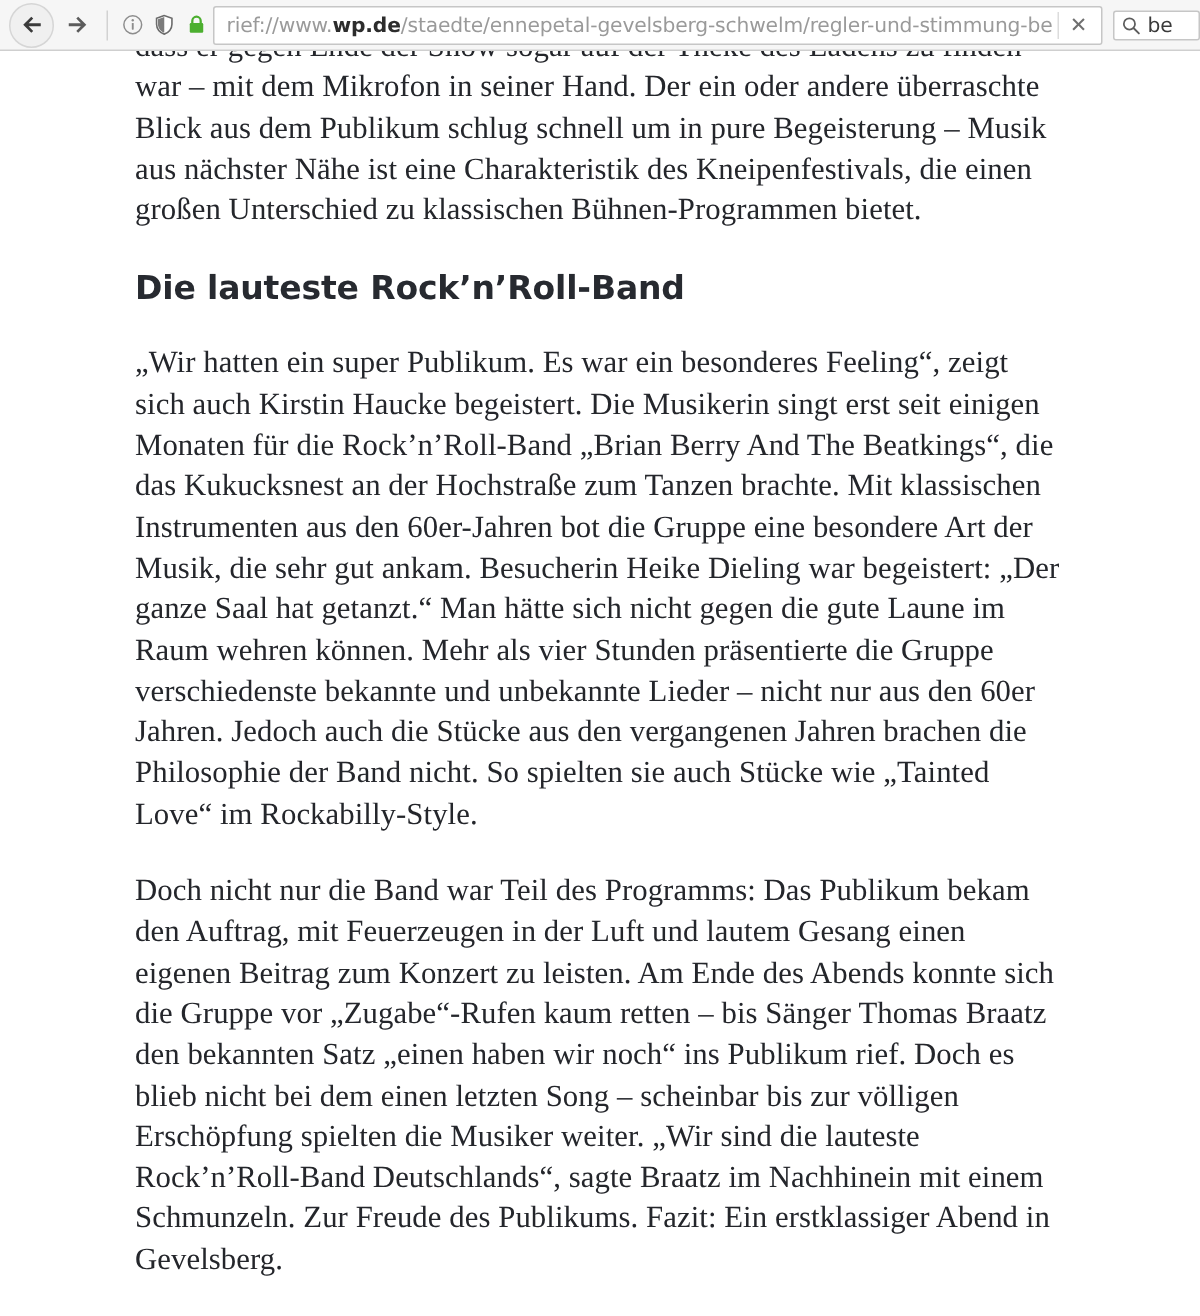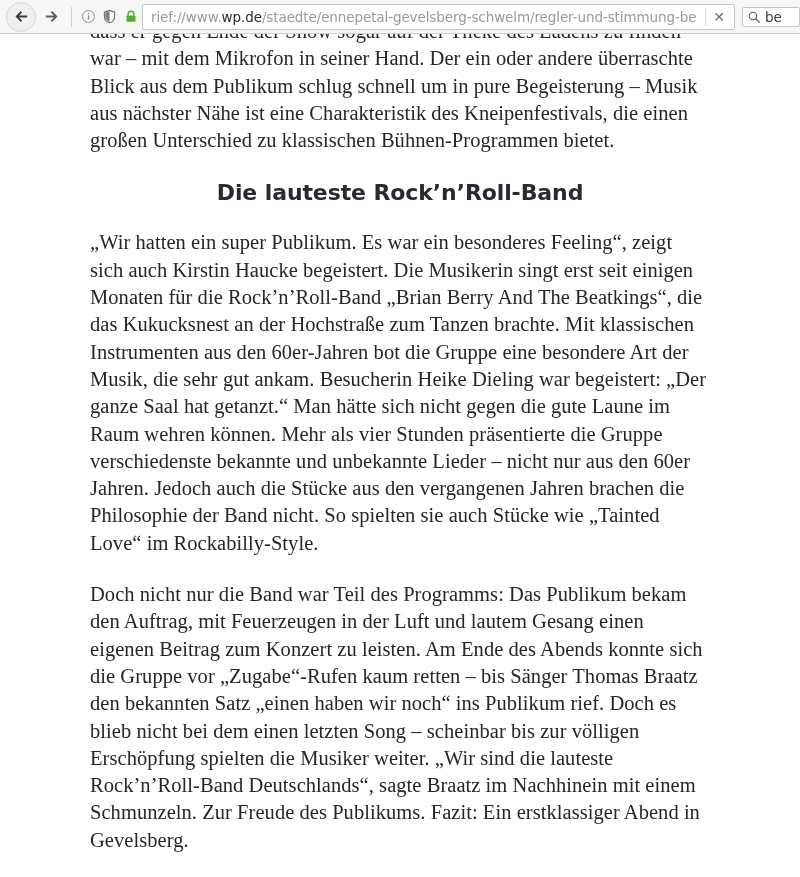--- a/index.html
+++ b/index.html
@@ -95,21 +95,21 @@
     font-size: 13.5px;
     color: #9a9a9a;
     white-space: nowrap;
     overflow: hidden;
     letter-spacing: -0.1px;
     flex: 1 1 auto;
     min-width: 0;
   }
   .url-text .host-strong {
     color: #2c2c2c;
-    font-weight: normal;
+    font-weight: bold;
   }
   .clear-wrap {
     flex: 0 0 auto;
     display: flex;
     align-items: center;
     height: 100%;
     padding: 0 2px;
   }
   .url-div {
     width: 1px;
@@ -188,21 +188,20 @@
   .para.first { margin-bottom: 25px; }
 
   h2.section-heading {
     font-family: "DejaVu Sans", "Liberation Sans", sans-serif;
     font-size: 22px;
     font-weight: bold;
     color: #272a30;
     margin: 0 0 22px 0;
     letter-spacing: -0.1px;
     line-height: 28px;
-    text-align: center;
   }
 </style>
 </head>
 <body>
 
 <div class="browser-chrome">
 
   <div class="nav-buttons">
     <div class="nav-btn back">
       <svg width="17" height="17" viewBox="0 0 24 24">

